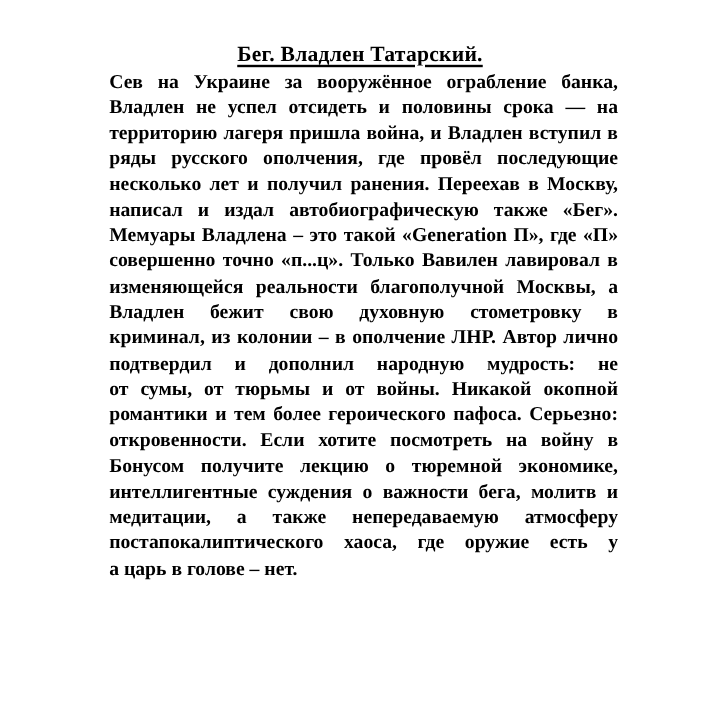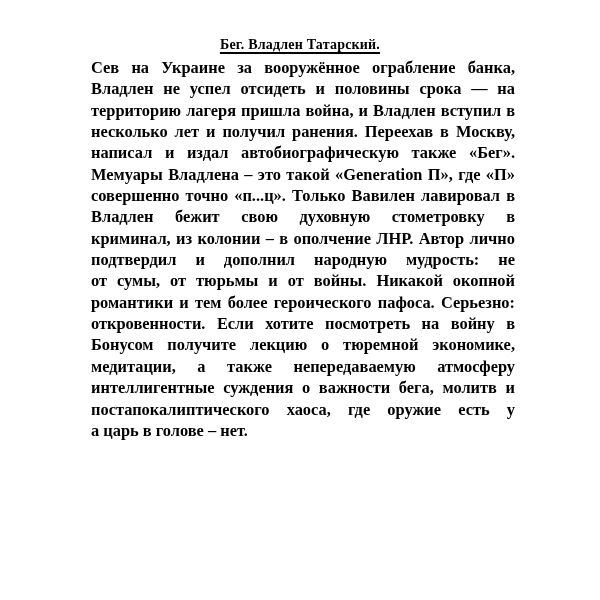--- a/index.html
+++ b/index.html
@@ -13,21 +13,21 @@
     height: 600px;
     background: #ffffff;
     color: #000000;
     font-family: "Liberation Serif", "DejaVu Serif", serif;
     font-weight: bold;
     box-sizing: border-box;
     padding-top: 33px;
     overflow: hidden;
   }
   .doc-title {
-    font-size: 14px;
+    font-size: 18px;
     line-height: 24px;
     text-align: center;
     text-decoration: underline;
     text-decoration-thickness: 1.8px;
     text-underline-offset: 3px;
     letter-spacing: 0.2px;
   }
   .paragraph {
     width: 424px;
     margin-left: 91px;
@@ -47,29 +47,31 @@
 </style>
 </head>
 <body>
 
 <div class="page">
   <div class="doc-title">Бег. Владлен Татарский.</div>
   <div class="paragraph">
     <div class="line">Сев на Украине за вооружённое ограбление банка,</div>
     <div class="line">Владлен не успел отсидеть и половины срока — на</div>
     <div class="line">территорию лагеря пришла война, и Владлен вступил в</div>
+    <div class="line">ряды русского ополчения, где провёл последующие</div>
     <div class="line">несколько лет и получил ранения. Переехав в Москву,</div>
     <div class="line">написал и издал автобиографическую также «Бег».</div>
     <div class="line">Мемуары Владлена – это такой «Generation П», где «П»</div>
     <div class="line">совершенно точно «п...ц». Только Вавилен лавировал в</div>
+    <div class="line">изменяющейся реальности благополучной Москвы, а</div>
     <div class="line">Владлен бежит свою духовную стометровку в</div>
     <div class="line">криминал, из колонии – в ополчение ЛНР. Автор лично</div>
     <div class="line">подтвердил и дополнил народную мудрость: не зарекайся</div>
     <div class="line">от сумы, от тюрьмы и от войны. Никакой окопной</div>
     <div class="line">романтики и тем более героического пафоса. Серьезно: не</div>
     <div class="line">откровенности. Если хотите посмотреть на войну в</div>
     <div class="line">Бонусом получите лекцию о тюремной экономике,</div>
+    <div class="line">интеллигентные суждения о важности бега, молитв и</div>
     <div class="line">медитации, а также непередаваемую атмосферу</div>
-    <div class="line">интеллигентные суждения о важности бега, молитв и</div>
     <div class="line">постапокалиптического хаоса, где оружие есть у каждого,</div>
     <div class="line">а царь в голове – нет.</div>
   </div>
 </div>
 
 </body></html>

